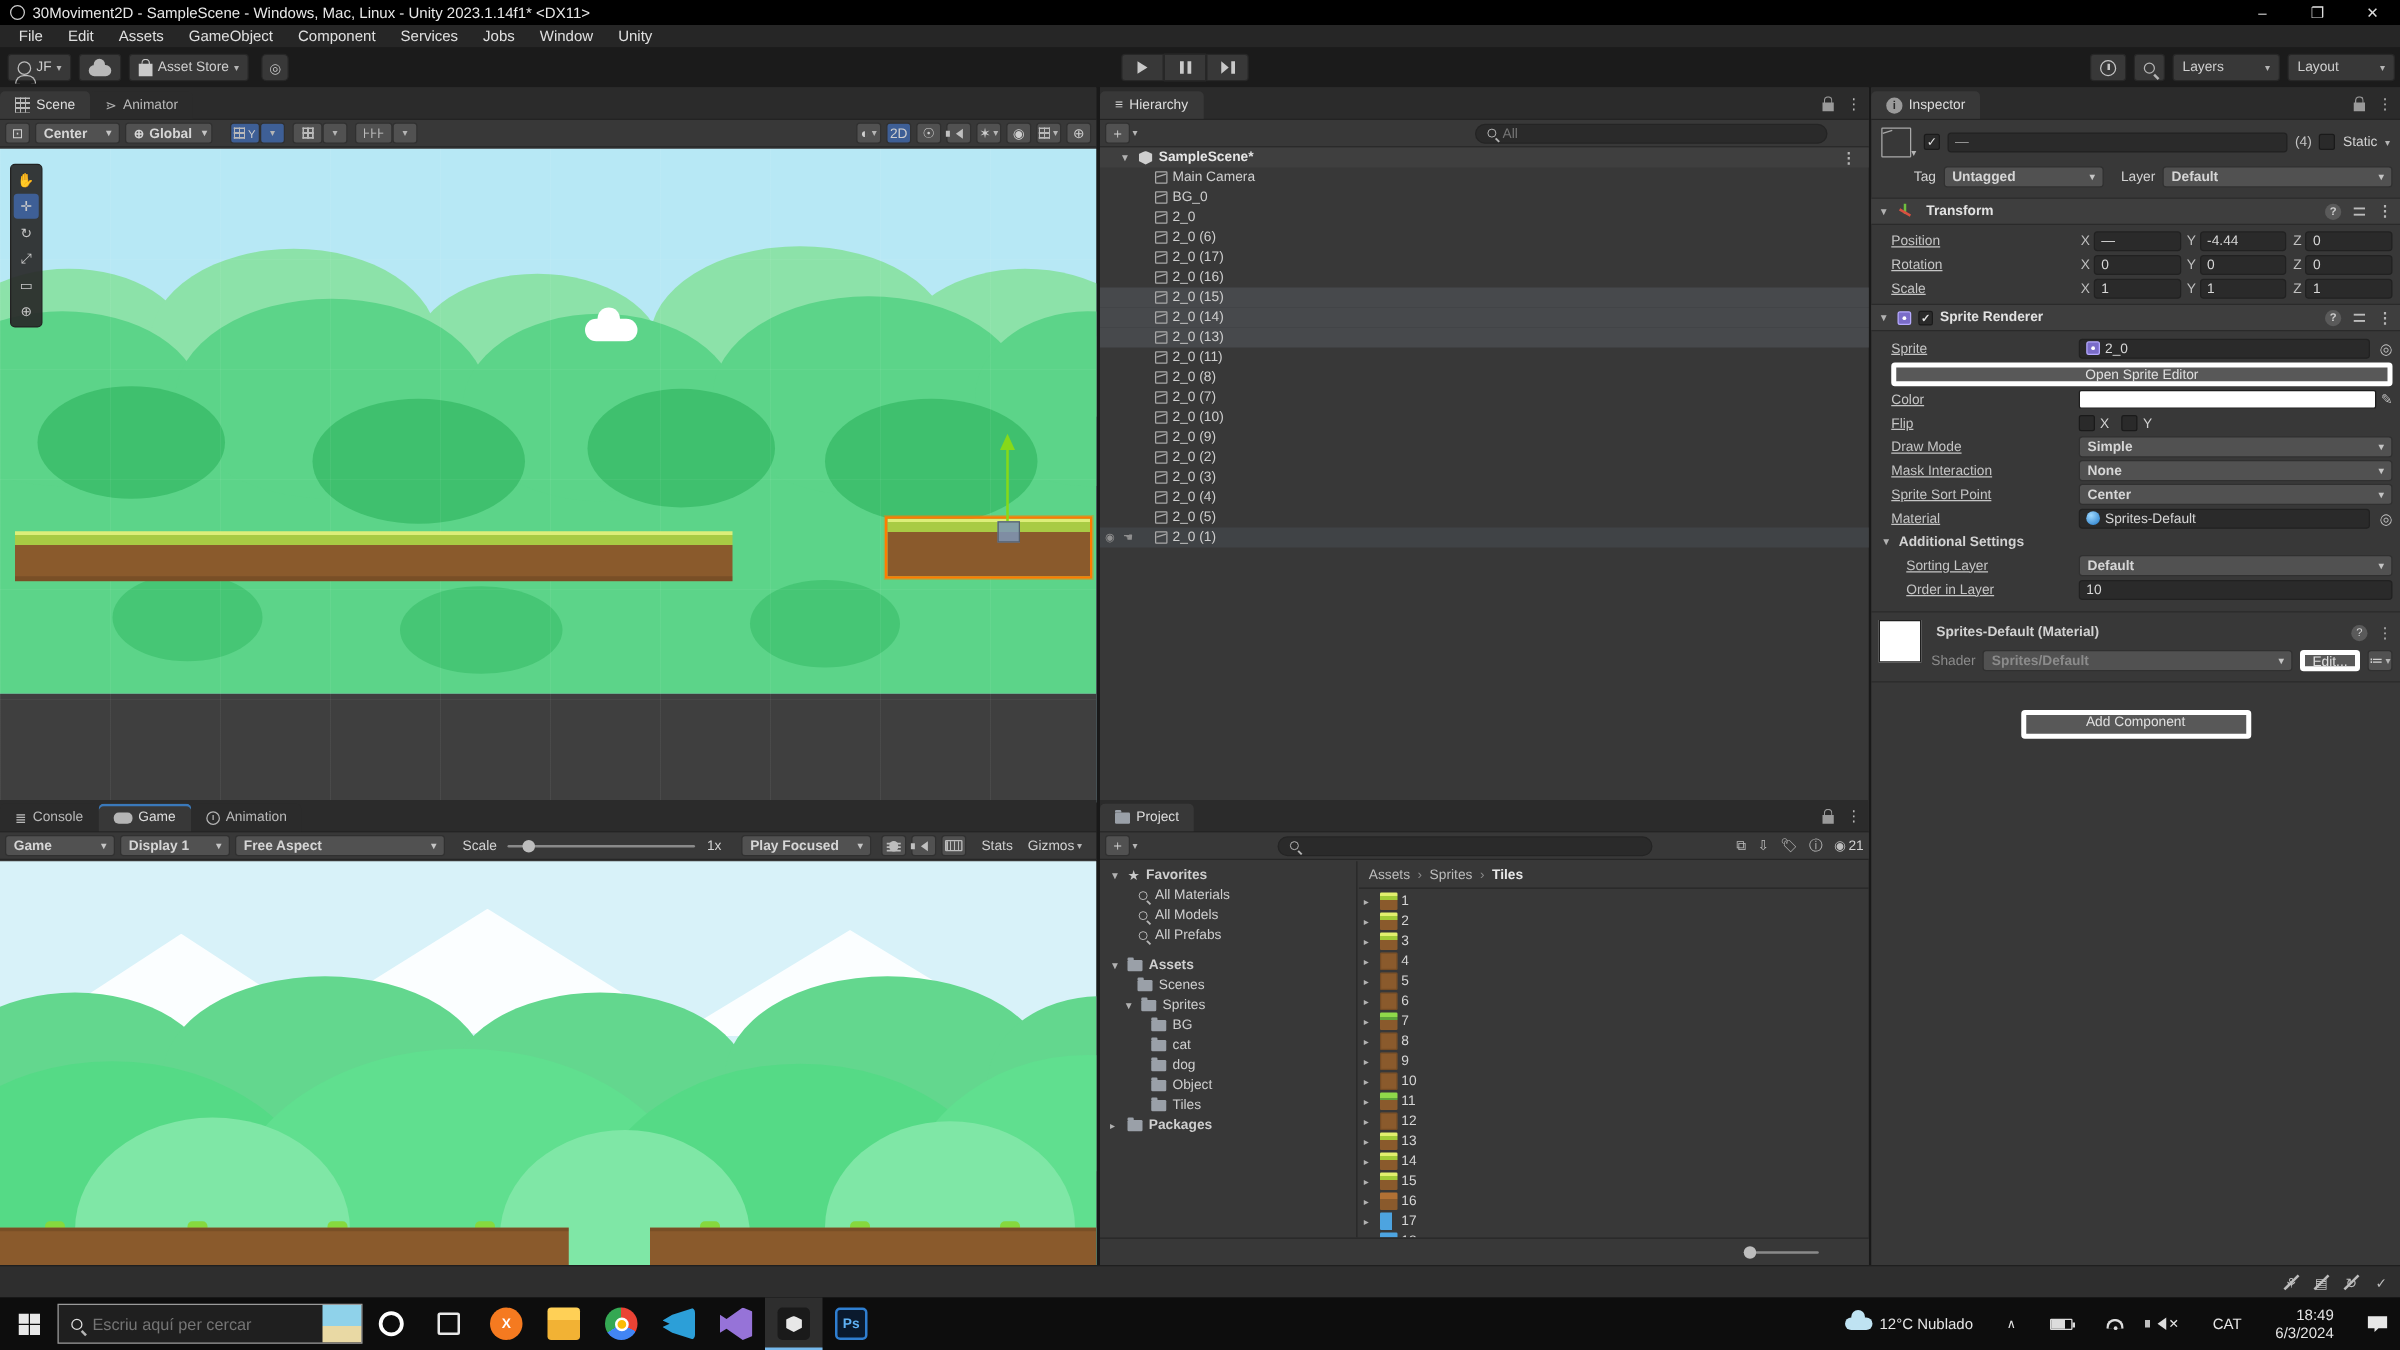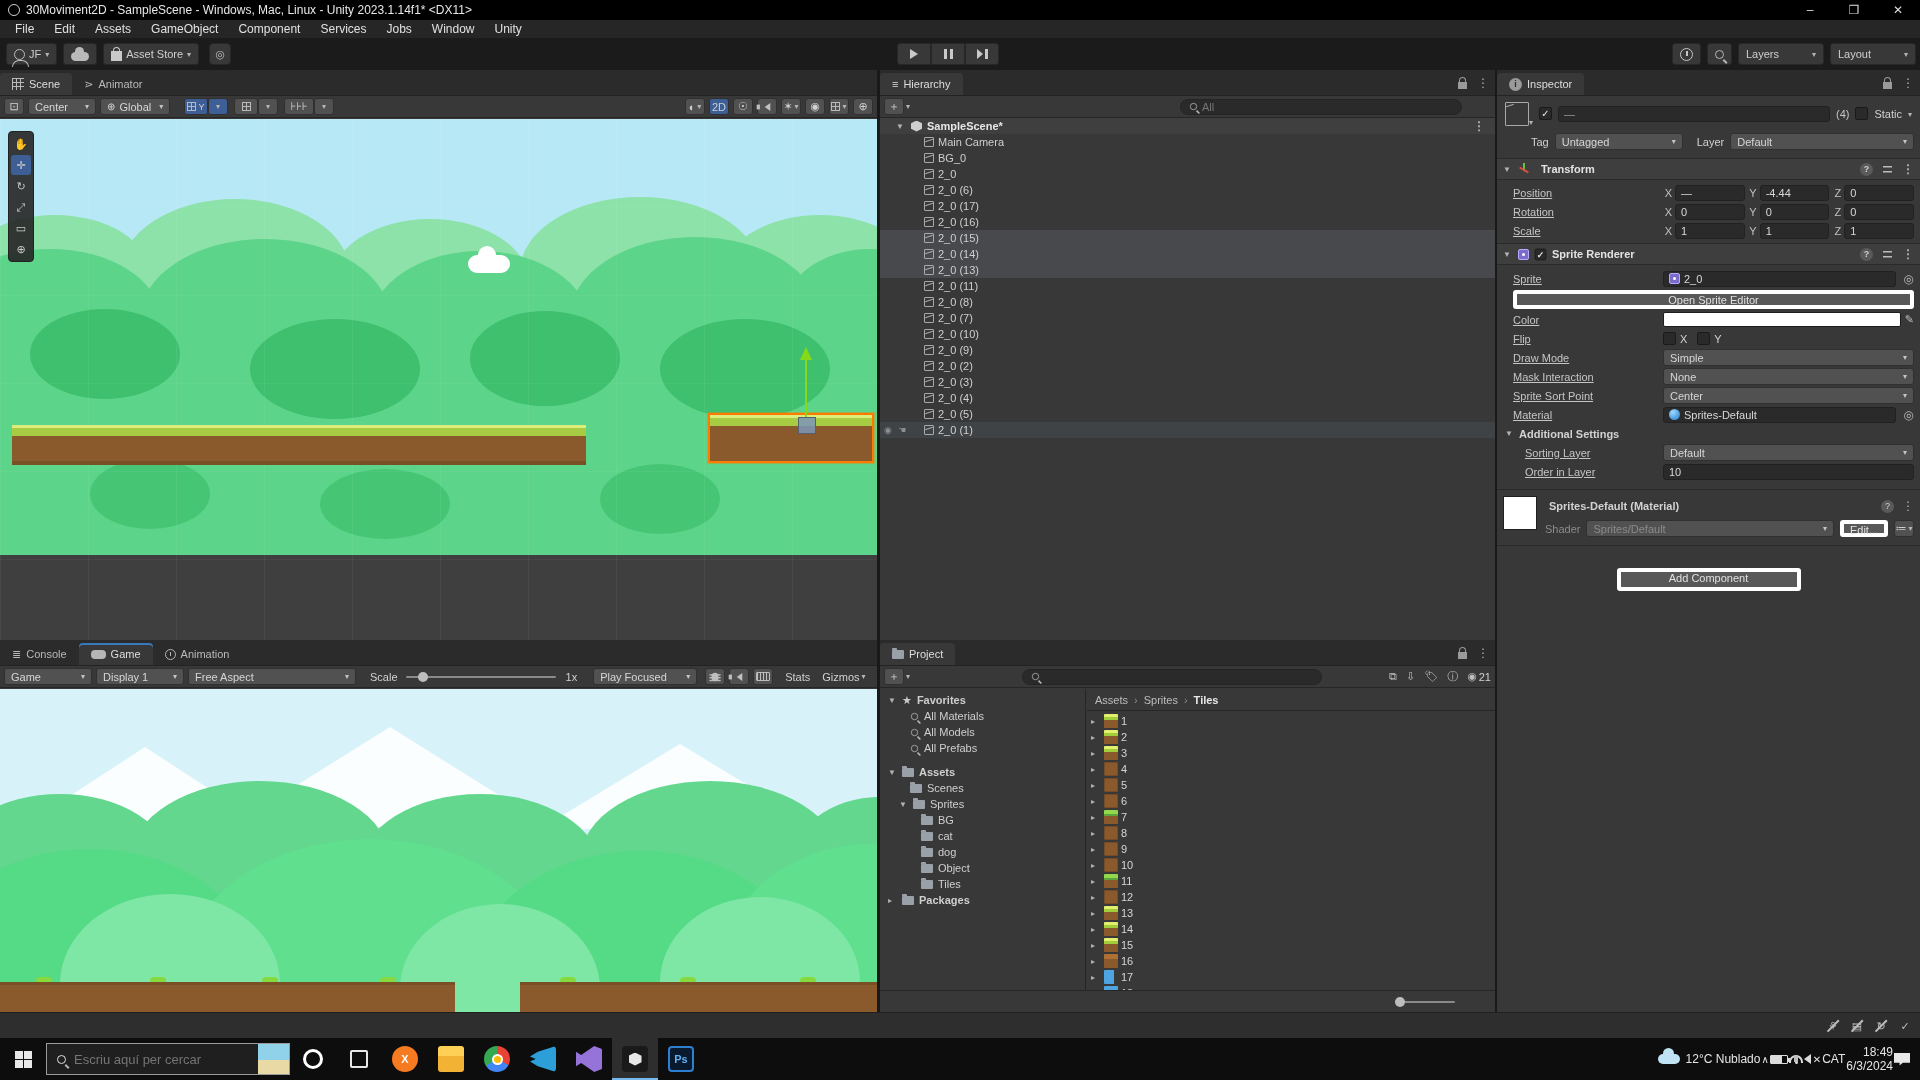--- a/index.html
+++ b/index.html
@@ -45,21 +45,21 @@
   .panel { position:absolute; background:#383838; }
   .tabbar { height:26px; background:#2b2b2b; display:flex; align-items:flex-end; border-bottom:1px solid #232323; position:relative; }
   .tab { height:22px; display:flex; align-items:center; gap:5px; padding:0 12px; background:#2b2b2b; color:#b9b9b9; border-radius:4px 4px 0 0; }
   .tab.active { background:#383838; color:#dedede; }
   .tab.bluetop { box-shadow:inset 0 2px 0 #3a79bb; }
   .tabtools { position:absolute; right:6px; top:6px; display:flex; gap:10px; align-items:center; }
   .lock { width:9px; height:7px; background:#9a9a9a; position:relative; margin-top:4px; }
   .lock::before { content:""; position:absolute; left:1px; top:-5px; width:5px; height:5px; border:1.5px solid #9a9a9a; border-bottom:none; border-radius:4px 4px 0 0; }
   .kebab { color:#b5b5b5; font-size:12px; letter-spacing:0; }
   .ptoolbar { height:22px; background:#383838; border-bottom:1px solid #262626; display:flex; align-items:center; padding:0 4px; position:relative; }
-  .dd { background:#515151; border:1px solid #303030; border-radius:3px; height:17px; display:flex; align-items:center; gap:4px; padding:0 6px; color:#d6d6d6; }
+  .dd { background:#515151; border:1px solid #303030; border-radius:3px; height:17px; display:flex; align-items:center; gap:4px; padding:0 6px; color:#d6d6d6;font-weight:bold; }
   .dd::after { content:"▾"; font-size:8px; color:#c5c5c5; margin-left:auto; padding-left:4px; }
   .ibtn { background:#515151; border:1px solid #303030; border-radius:3px; height:17px; min-width:20px; display:flex; align-items:center; justify-content:center; gap:2px; color:#cfcfcf; }
   .ibtn.blue { background:#3e5f96; }
   .searchbox { background:#2a2a2a; border:1px solid #242424; border-radius:9px; height:16px; display:flex; align-items:center; gap:4px; padding:0 8px; }
   .searchbox input { background:transparent; border:none; outline:none; color:#cfcfcf; font-size:11px; width:100%; font-family:"Liberation Sans",sans-serif; }
   .fold { font-size:8px; color:#b2b2b2; width:10px; display:inline-block; }
   .cb { width:13px; height:13px; background:#2a2a2a; border:1px solid #1a1a1a; border-radius:2px; display:inline-flex; align-items:center; justify-content:center; color:#e5e5e5; font-size:10px; }
 
   
   #scene-panel { left:0; top:70px; width:877px; height:572px; }
@@ -167,21 +167,21 @@
     linear-gradient(#e8e8e8 0 0) no-repeat 0 9px/8px 8px,
     linear-gradient(#e8e8e8 0 0) no-repeat 9px 9px/8px 8px; }
   .taskbtn { width:46px; height:42px; display:flex; align-items:center; justify-content:center; }
   #tb-search { width:244px; height:32px; background:#1f1f1f; border:1px solid #9a9a9a; display:flex; align-items:center; gap:8px; padding-left:10px; overflow:hidden; }
   #tb-search input { background:transparent; border:none; outline:none; color:#e0e0e0; font-size:13px; flex:1; font-family:"Liberation Sans",sans-serif; }
   .beach { width:78px; height:30px; background:linear-gradient(#8fd2ea 0 55%,#e9d9a4 55%); position:relative; flex:none; }
   .beach::before { content:""; position:absolute; left:38px; top:2px; width:16px; height:12px; background:#3fae5a; border-radius:50% 50% 0 50%; }
   .beach::after { content:""; position:absolute; left:44px; top:10px; width:3px; height:14px; background:#8a5a2c; transform:rotate(12deg); }
   .appico { width:26px; height:26px; border-radius:4px; display:flex; align-items:center; justify-content:center; color:#fff; font-weight:bold; }
   .tb-active { background:#2e2e2e; box-shadow:inset 0 -2px 0 #76b9ed; }
-  #tray { margin-left:auto; display:flex; align-items:center; gap:1px; padding-right:10px; color:#e5e5e5; font-size:12px; }
+  #tray { margin-left:auto; display:flex; align-items:center; gap:27px; padding-right:10px; color:#e5e5e5; font-size:12px; }
   .wcloud { width:22px; height:10px; background:#bfe3f2; border-radius:6px; position:relative; }
   .wcloud::before { content:""; position:absolute; left:5px; top:-6px; width:11px; height:11px; background:#bfe3f2; border-radius:50%; }
   .battery { width:18px; height:9px; border:1px solid #dcdcdc; border-radius:1px; position:relative; background:linear-gradient(to right,#dcdcdc 0 70%,transparent 70%); }
   .battery::after { content:""; position:absolute; right:-3px; top:2px; width:2px; height:4px; background:#dcdcdc; }
   .wifi { width:14px; height:8px; border:2px solid #dcdcdc; border-bottom:none; border-radius:10px 10px 0 0; position:relative; }
   .wifi::after { content:""; position:absolute; left:4px; top:4px; width:3px; height:3px; background:#dcdcdc; border-radius:50%; }
   .clockcol { text-align:right; line-height:1.2; }
   .notif { width:16px; height:13px; background:#e8e8e8; clip-path:polygon(0 0,100% 0,100% 78%,55% 78%,35% 100%,35% 78%,0 78%); }
 </style>
 </head>

